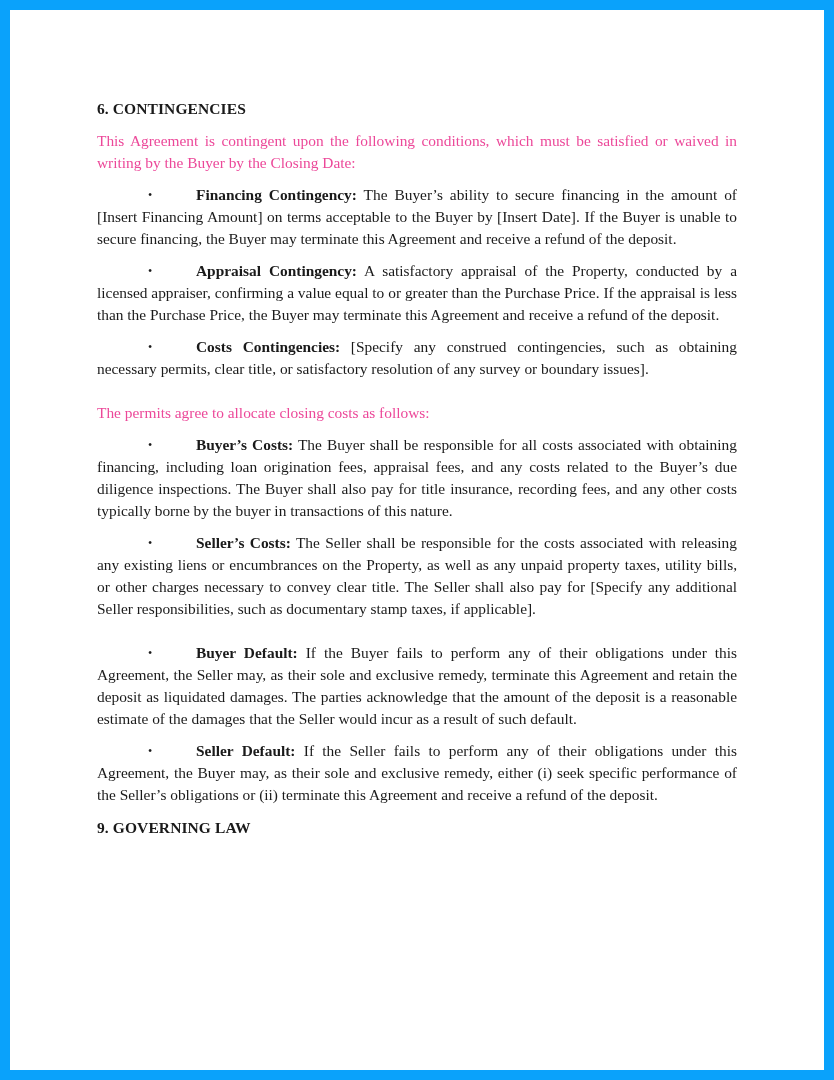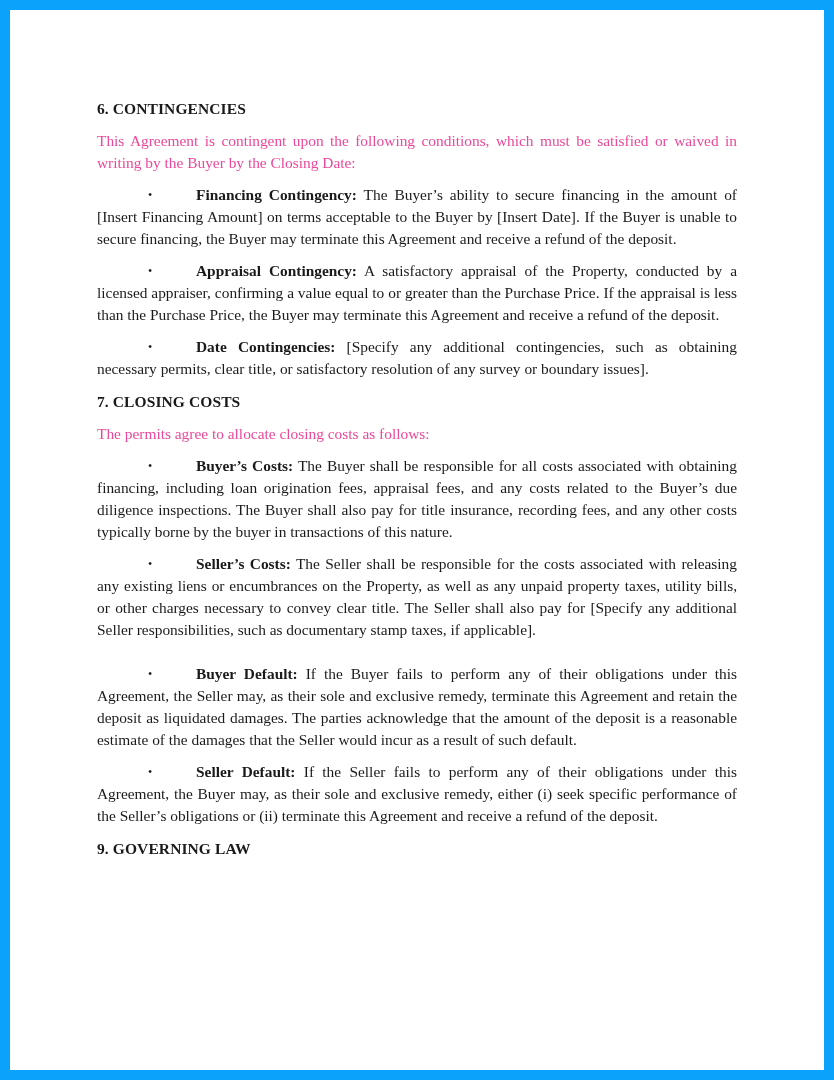--- a/index.html
+++ b/index.html
@@ -102,24 +102,23 @@
       <div class="sp-after-heading"></div>
       <p class="body-para">This Agreement is contingent upon the following conditions, which must be satisfied or waived in writing by the Buyer by the Closing Date:</p>
       <div class="sp-para"></div>
 
       <p class="bullet-para"><span class="bullet-lead"><span class="bullet-mark">•</span></span><span class="run-in-label">Financing Contingency:</span><span> The Buyer’s ability to secure financing in the amount of [Insert Financing Amount] on terms acceptable to the Buyer by [Insert Date]. If the Buyer is unable to secure financing, the Buyer may terminate this Agreement and receive a refund of the deposit.</span></p>
       <div class="sp-para"></div>
 
       <p class="bullet-para"><span class="bullet-lead"><span class="bullet-mark">•</span></span><span class="run-in-label">Appraisal Contingency:</span><span> A satisfactory appraisal of the Property, conducted by a licensed appraiser, confirming a value equal to or greater than the Purchase Price. If the appraisal is less than the Purchase Price, the Buyer may terminate this Agreement and receive a refund of the deposit.</span></p>
       <div class="sp-para"></div>
 
-      <p class="bullet-para"><span class="bullet-lead"><span class="bullet-mark">•</span></span><span class="run-in-label">Date Contingencies:</span><span> [Specify any additional contingencies, such as obtaining necessary permits, clear title, or satisfactory resolution of any survey or boundary issues].</span></p>
+      <p class="bullet-para"><span class="bullet-lead"><span class="bullet-mark">•</span></span><span class="run-in-label">Costs Contingencies:</span><span> [Specify any construed contingencies, such as obtaining necessary permits, clear title, or satisfactory resolution of any survey or boundary issues].</span></p>
       <div class="sp-before-heading"></div>
 
-      <h2 class="section-heading">7. CLOSING COSTS</h2>
       <div class="sp-after-heading"></div>
       <p class="body-para">The permits agree to allocate closing costs as follows:</p>
       <div class="sp-para"></div>
 
       <p class="bullet-para"><span class="bullet-lead"><span class="bullet-mark">•</span></span><span class="run-in-label">Buyer’s Costs:</span><span> The Buyer shall be responsible for all costs associated with obtaining financing, including loan origination fees, appraisal fees, and any costs related to the Buyer’s due diligence inspections. The Buyer shall also pay for title insurance, recording fees, and any other costs typically borne by the buyer in transactions of this nature.</span></p>
       <div class="sp-para"></div>
 
       <p class="bullet-para"><span class="bullet-lead"><span class="bullet-mark">•</span></span><span class="run-in-label">Seller’s Costs:</span><span> The Seller shall be responsible for the costs associated with releasing any existing liens or encumbrances on the Property, as well as any unpaid property taxes, utility bills, or other charges necessary to convey clear title. The Seller shall also pay for [Specify any additional Seller responsibilities, such as documentary stamp taxes, if applicable].</span></p>
       <div class="sp-before-heading"></div>
 

